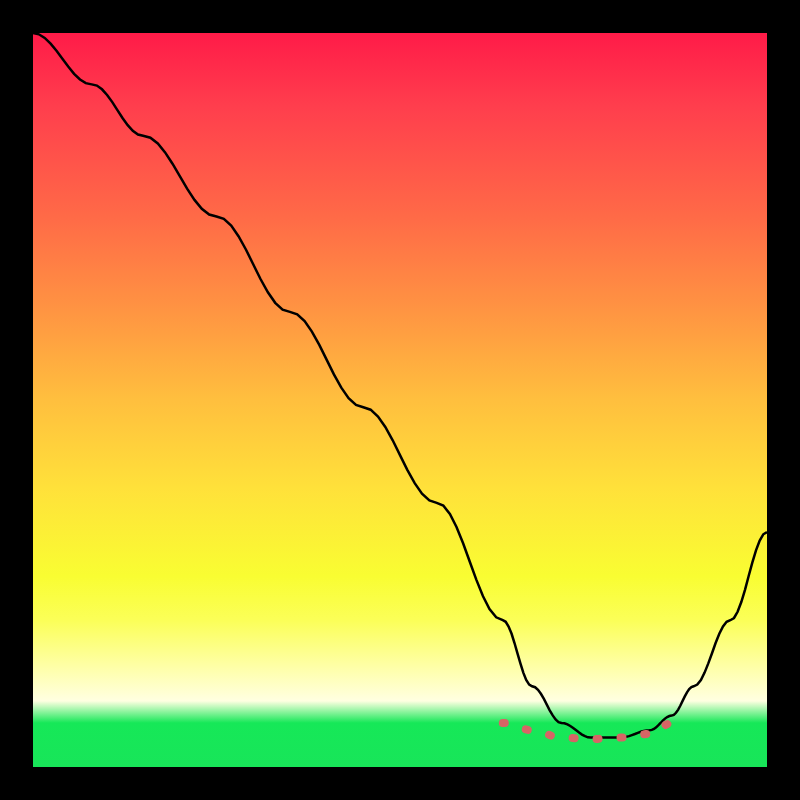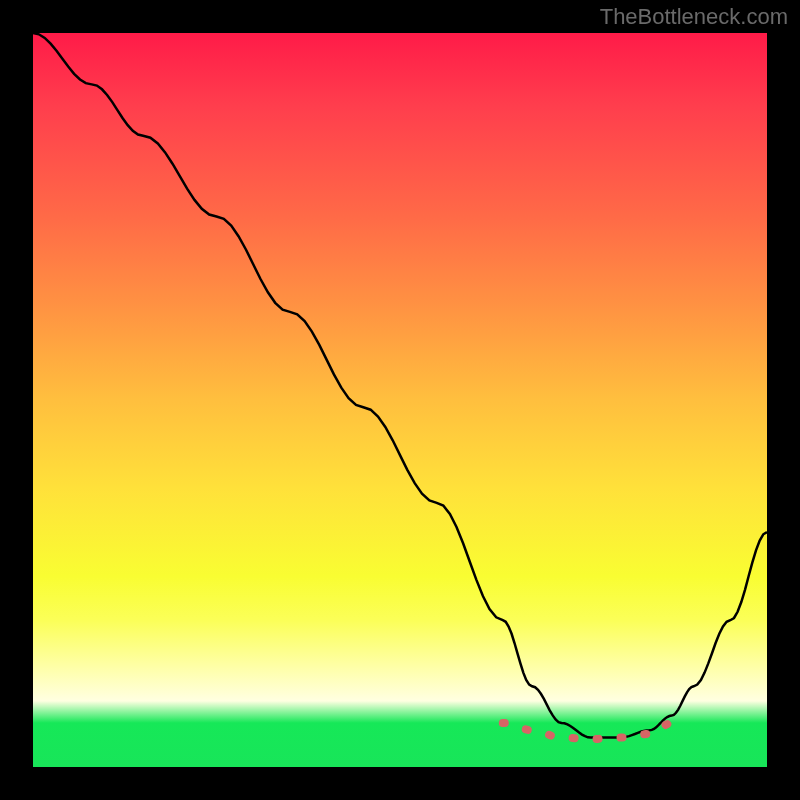--- a/index.html
+++ b/index.html
@@ -53,21 +53,20 @@
     top: 0;
     width: 734px;
     height: 734px;
     overflow: visible;
   }
 </style>
 </head>
 <body>
 
 <div class="container">
-  <div class="watermark">TheBottleneck.com</div>
 
   <div class="plot-area">
     <svg class="curve" viewBox="0 0 734 734" preserveAspectRatio="none">
 
       <path id="main-curve" fill="none" stroke="#000" stroke-width="2.5" d="M0.0 0.0 L5.9 1.3 L11.7 4.9 L17.6 10.6 L23.5 17.8 L29.4 25.7 L35.2 33.6 L41.1 40.8 L47.0 46.5 L52.8 50.1 L58.7 51.4 L63.9 52.6 L69.0 56.3 L74.1 62.0 L79.3 69.1 L84.4 77.1 L89.5 85.0 L94.7 92.2 L99.8 97.9 L105.0 101.5 L110.1 102.8 L117.4 104.7 L124.8 110.5 L132.1 119.4 L139.5 130.7 L146.8 143.1 L154.1 155.6 L161.5 166.9 L168.8 175.8 L176.2 181.5 L183.5 183.5 L190.8 185.8 L198.2 192.6 L205.5 203.2 L212.9 216.5 L220.2 231.2 L227.5 246.0 L234.9 259.3 L242.2 269.8 L249.6 276.6 L256.9 278.9 L264.2 281.3 L271.6 288.0 L278.9 298.6 L286.3 311.9 L293.6 326.6 L300.9 341.4 L308.3 354.7 L315.6 365.2 L323.0 372.0 L330.3 374.3 L337.6 376.7 L345.0 383.5 L352.3 394.0 L359.7 407.3 L367.0 422.1 L374.3 436.8 L381.7 450.1 L389.0 460.6 L396.4 467.4 L403.7 469.8 L410.3 472.6 L416.9 481.0 L423.5 494.0 L430.1 510.3 L436.7 528.5 L443.3 546.6 L449.9 563.0 L456.5 576.0 L463.2 584.3 L469.8 587.2 L472.7 588.8 L475.6 593.5 L478.6 600.8 L481.5 610.0 L484.4 620.2 L487.4 630.4 L490.3 639.6 L493.2 647.0 L496.2 651.6 L499.1 653.3 L502.1 654.2 L505.0 656.8 L507.9 660.8 L510.9 665.9 L513.8 671.6 L516.7 677.3 L519.7 682.4 L522.6 686.5 L525.5 689.1 L528.5 690.0 L531.4 690.3 L534.4 691.4 L537.3 693.0 L540.2 695.0 L543.2 697.3 L546.1 699.6 L549.0 701.6 L552.0 703.2 L554.9 704.3 L557.8 704.6 L560.8 704.6 L563.7 704.6 L566.6 704.6 L569.6 704.6 L572.5 704.6 L575.5 704.6 L578.4 704.6 L581.3 704.6 L584.3 704.6 L587.2 704.6 L590.1 704.5 L593.1 703.9 L596.0 703.1 L598.9 702.1 L601.9 701.0 L604.8 699.8 L607.8 698.8 L610.7 698.0 L613.6 697.5 L616.6 697.3 L618.8 696.9 L621.0 695.9 L623.2 694.3 L625.4 692.2 L627.6 690.0 L629.8 687.7 L632.0 685.6 L634.2 684.0 L636.4 683.0 L638.6 682.6 L640.8 681.9 L643.0 679.8 L645.2 676.6 L647.4 672.5 L649.6 667.9 L651.8 663.4 L654.0 659.3 L656.2 656.1 L658.4 654.0 L660.6 653.3 L664.3 651.6 L667.9 647.0 L671.6 639.6 L675.3 630.4 L679.0 620.2 L682.6 610.0 L686.3 600.8 L690.0 593.5 L693.6 588.8 L697.3 587.2 L701.0 585.0 L704.6 578.8 L708.3 569.0 L712.0 556.8 L715.6 543.2 L719.3 529.6 L723.0 517.3 L726.7 507.5 L730.3 501.3 L734.0 499.1"></path>
 
       <path id="marker-curve" fill="none" stroke="#d66565" stroke-width="8" stroke-linecap="round" stroke-dasharray="2 22" d="M469.8 690.0 L473.4 690.2 L477.1 691.0 L480.8 692.2 L484.4 693.6 L488.1 695.0 L491.8 696.2 L495.5 697.0 L499.1 697.3 L502.8 697.6 L506.5 698.4 L510.1 699.6 L513.8 701.0 L517.5 702.4 L521.1 703.6 L524.8 704.4 L528.5 704.6 L532.1 704.7 L535.8 704.9 L539.5 705.1 L543.2 705.4 L546.8 705.7 L550.5 705.9 L554.2 706.1 L557.8 706.1 L561.5 706.1 L565.2 705.9 L568.9 705.7 L572.5 705.4 L576.2 705.1 L579.9 704.9 L583.5 704.7 L587.2 704.6 L590.9 704.5 L594.5 704.1 L598.2 703.5 L601.9 702.8 L605.5 702.1 L609.2 701.5 L612.9 701.1 L616.6 701.0 L619.3 700.6 L622.1 699.4 L624.8 697.6 L627.6 695.5 L630.3 693.4 L633.1 691.6 L635.8 690.4 L638.6 690.0"></path>
     </svg>
   </div>
 </div>

